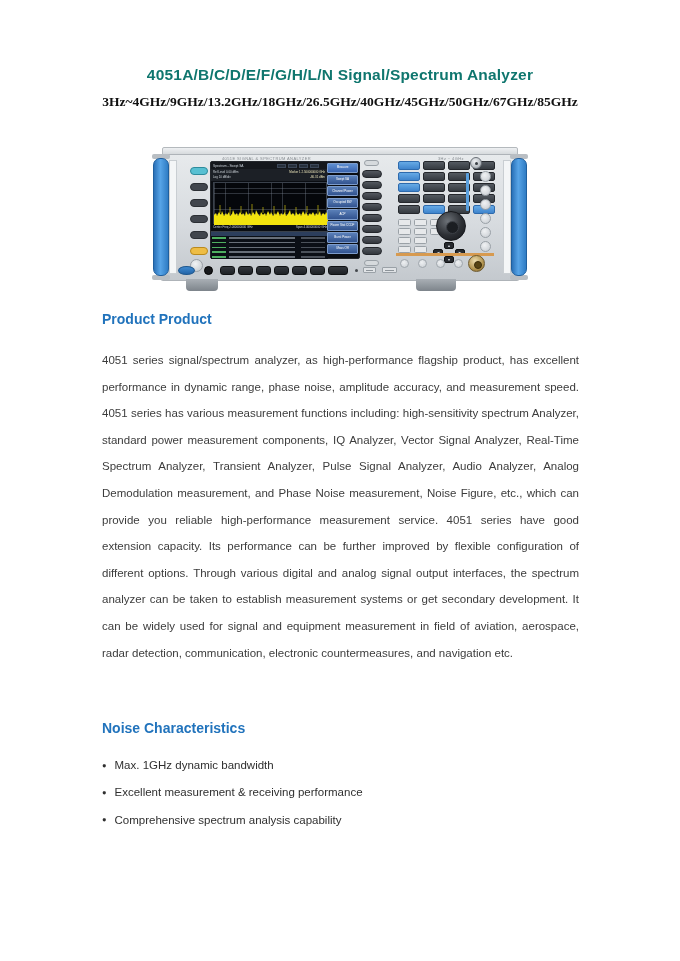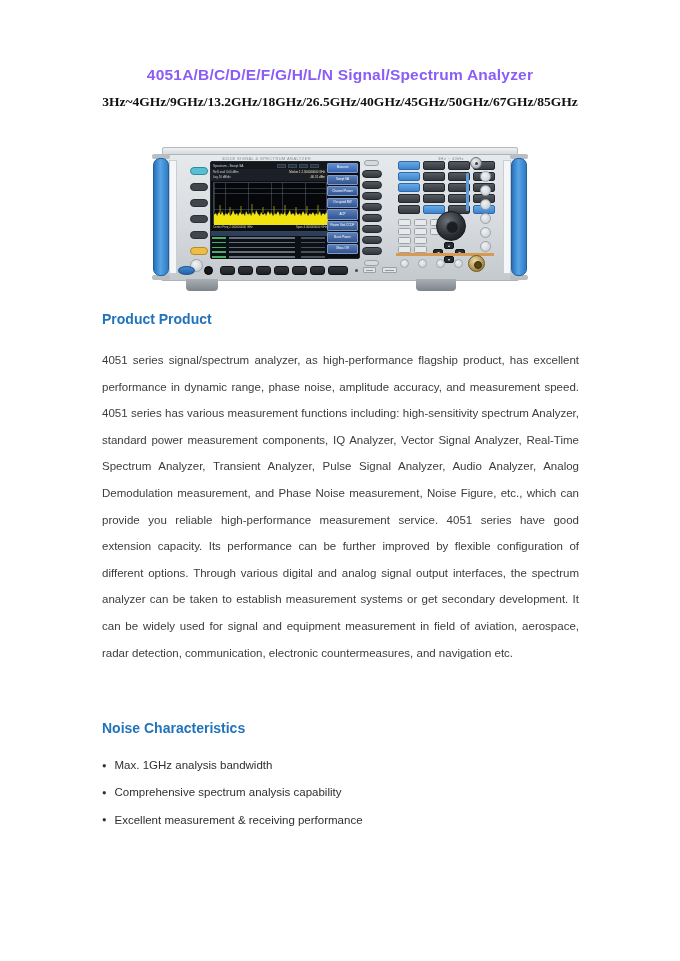--- a/index.html
+++ b/index.html
@@ -1,21 +1,21 @@
 <!DOCTYPE html>
 <html><head>
 <meta charset="utf-8">
 <style>
   html,body{margin:0;padding:0;background:#fff;}
   .page{position:relative;width:680px;height:961px;background:#ffffff;overflow:hidden;
         font-family:"Liberation Sans",sans-serif;color:#3d3d3d;}
 
   
   .title{position:absolute;top:66px;left:0;width:680px;text-align:center;margin:0;
-         font-size:15.5px;font-weight:bold;color:#8b5cf6;letter-spacing:.2px;}
+         font-size:15.5px;font-weight:bold;color:#0f766e;letter-spacing:.2px;}
   .subtitle{position:absolute;top:94px;left:0;width:680px;text-align:center;
          font-family:"Liberation Serif",serif;font-weight:bold;font-size:13.5px;color:#111;}
   .sec{position:absolute;left:102px;margin:0;font-size:14px;font-weight:bold;color:#2173bc;}
   .bodytext{position:absolute;left:102px;top:347px;width:477px;margin:0;
          font-size:11.5px;line-height:26.6px;text-align:justify;color:#3c3c3c;}
   .bullets{position:absolute;left:102px;top:752px;margin:0;padding:0;list-style:none;}
   .bullets li{font-size:11.5px;line-height:26.8px;color:#2f2f2f;}
   .bullets li::before{content:"●";font-size:7.5px;margin-right:8px;vertical-align:1.5px;color:#2f2f2f;}
 
   
@@ -267,18 +267,18 @@
     <div class="dotled"></div>
     <div class="usb" style="left:213px;width:13px"></div>
     <div class="usb" style="left:232px;width:15px"></div>
   </div>
 
   <h2 class="sec" style="top:311px">Product Product</h2>
   <p class="bodytext">4051 series signal/spectrum analyzer, as high-performance flagship product, has excellent performance in dynamic range, phase noise, amplitude accuracy, and measurement speed. 4051 series has various measurement functions including: high-sensitivity spectrum Analyzer, standard power measurement components, IQ Analyzer, Vector Signal Analyzer, Real-Time Spectrum Analyzer, Transient Analyzer, Pulse Signal Analyzer, Audio Analyzer, Analog Demodulation measurement, and Phase Noise measurement, Noise Figure, etc., which can provide you reliable high-performance measurement service. 4051 series have good extension capacity. Its performance can be further improved by flexible configuration of different options. Through various digital and analog signal output interfaces, the spectrum analyzer can be taken to establish measurement systems or get secondary development. It can be widely used for signal and equipment measurement in field of aviation, aerospace, radar detection, communication, electronic countermeasures, and navigation etc.</p>
 
   <h2 class="sec" style="top:720px">Noise Characteristics</h2>
   <ul class="bullets">
-    <li>Max. 1GHz analysis bandwidth</li>
+    <li>Max. 1GHz dynamic bandwidth</li>
+    <li>Excellent measurement &amp; receiving performance</li>
     <li>Comprehensive spectrum analysis capability</li>
-    <li>Excellent measurement &amp; receiving performance</li>
   </ul>
 
 </div>
 
 </body></html>

